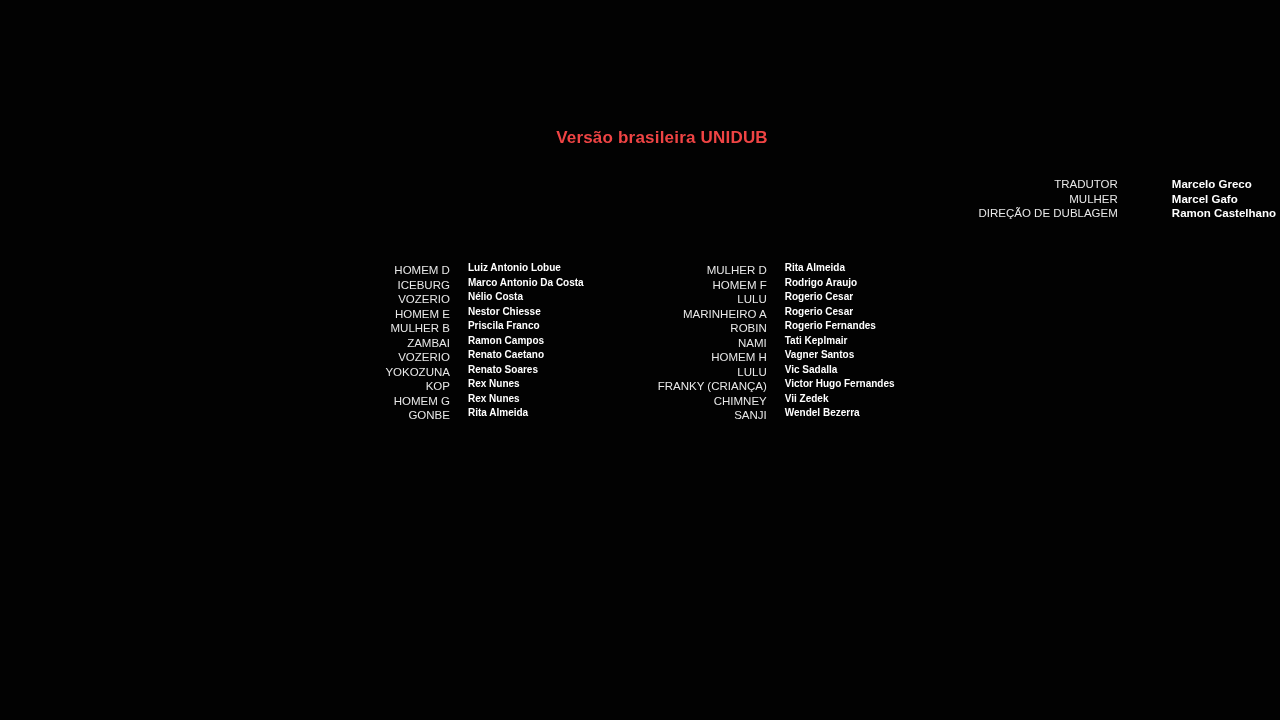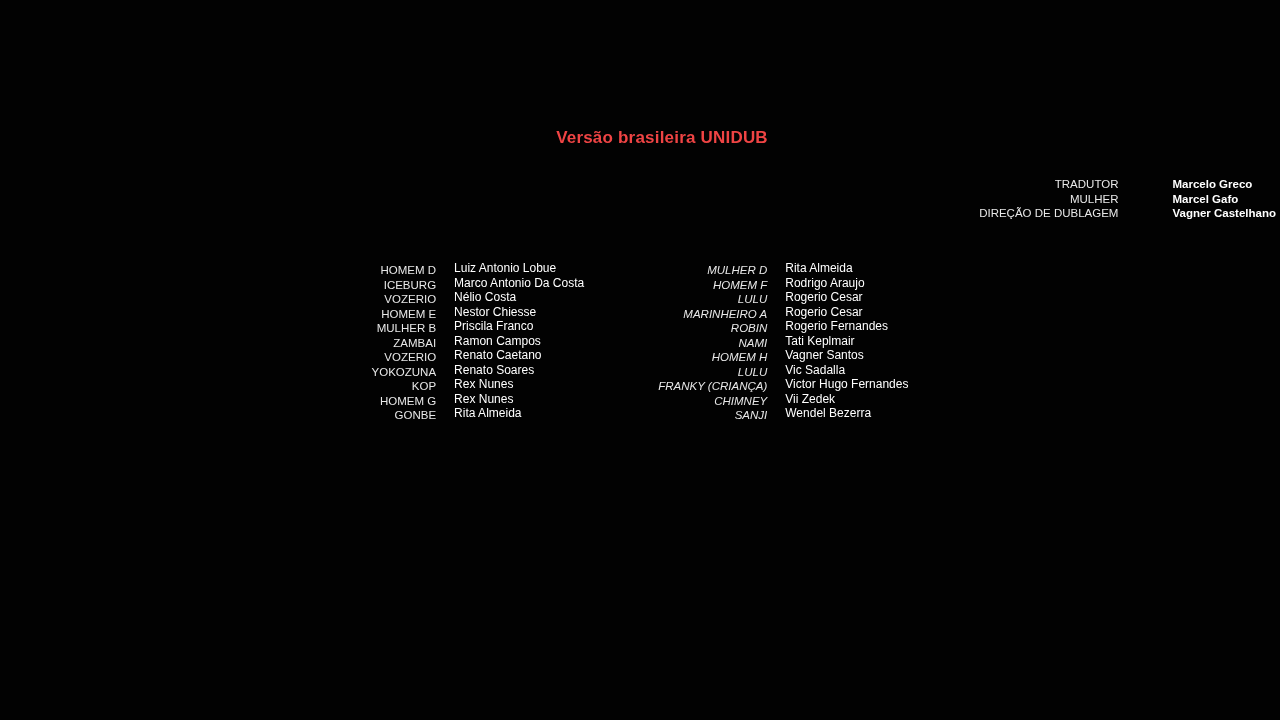--- a/index.html
+++ b/index.html
@@ -87,44 +87,44 @@
     flex-direction: column;
     align-items: flex-start;
   }
   .cast-role {
     font-size: 11.5px;
     line-height: 14.55px;
     color: #e8e8e8;
     white-space: nowrap;
   }
   .cast-name {
-    font-size: 12px;
+    font-size: 10px;
     line-height: 14.55px;
-    font-weight: normal;
+    font-weight: bold;
     color: #ffffff;
     white-space: nowrap;
   }
   .cast-block.left .cast-roles { padding-top: 2px; }
-  .cast-block.right .cast-roles { padding-top: 2px; font-style: italic; }
+  .cast-block.right .cast-roles { padding-top: 2px; }
 </style>
 </head>
 <body>
 
 <div class="stage">
 
   <div class="title">Versão brasileira UNIDUB</div>
 
   <div class="crew">
     <div class="crew-table">
       <div class="crew-role">TRADUTOR</div>
       <div class="crew-name">Marcelo Greco</div>
       <div class="crew-role">MULHER</div>
       <div class="crew-name">Marcel Gafo</div>
       <div class="crew-role">DIREÇÃO DE DUBLAGEM</div>
-      <div class="crew-name">Vagner Castelhano</div>
+      <div class="crew-name">Ramon Castelhano</div>
     </div>
   </div>
 
   <div class="cast">
 
     <div class="cast-block left">
       <div class="cast-roles">
         <div class="cast-role">HOMEM D</div>
         <div class="cast-role">ICEBURG</div>
         <div class="cast-role">VOZERIO</div>

